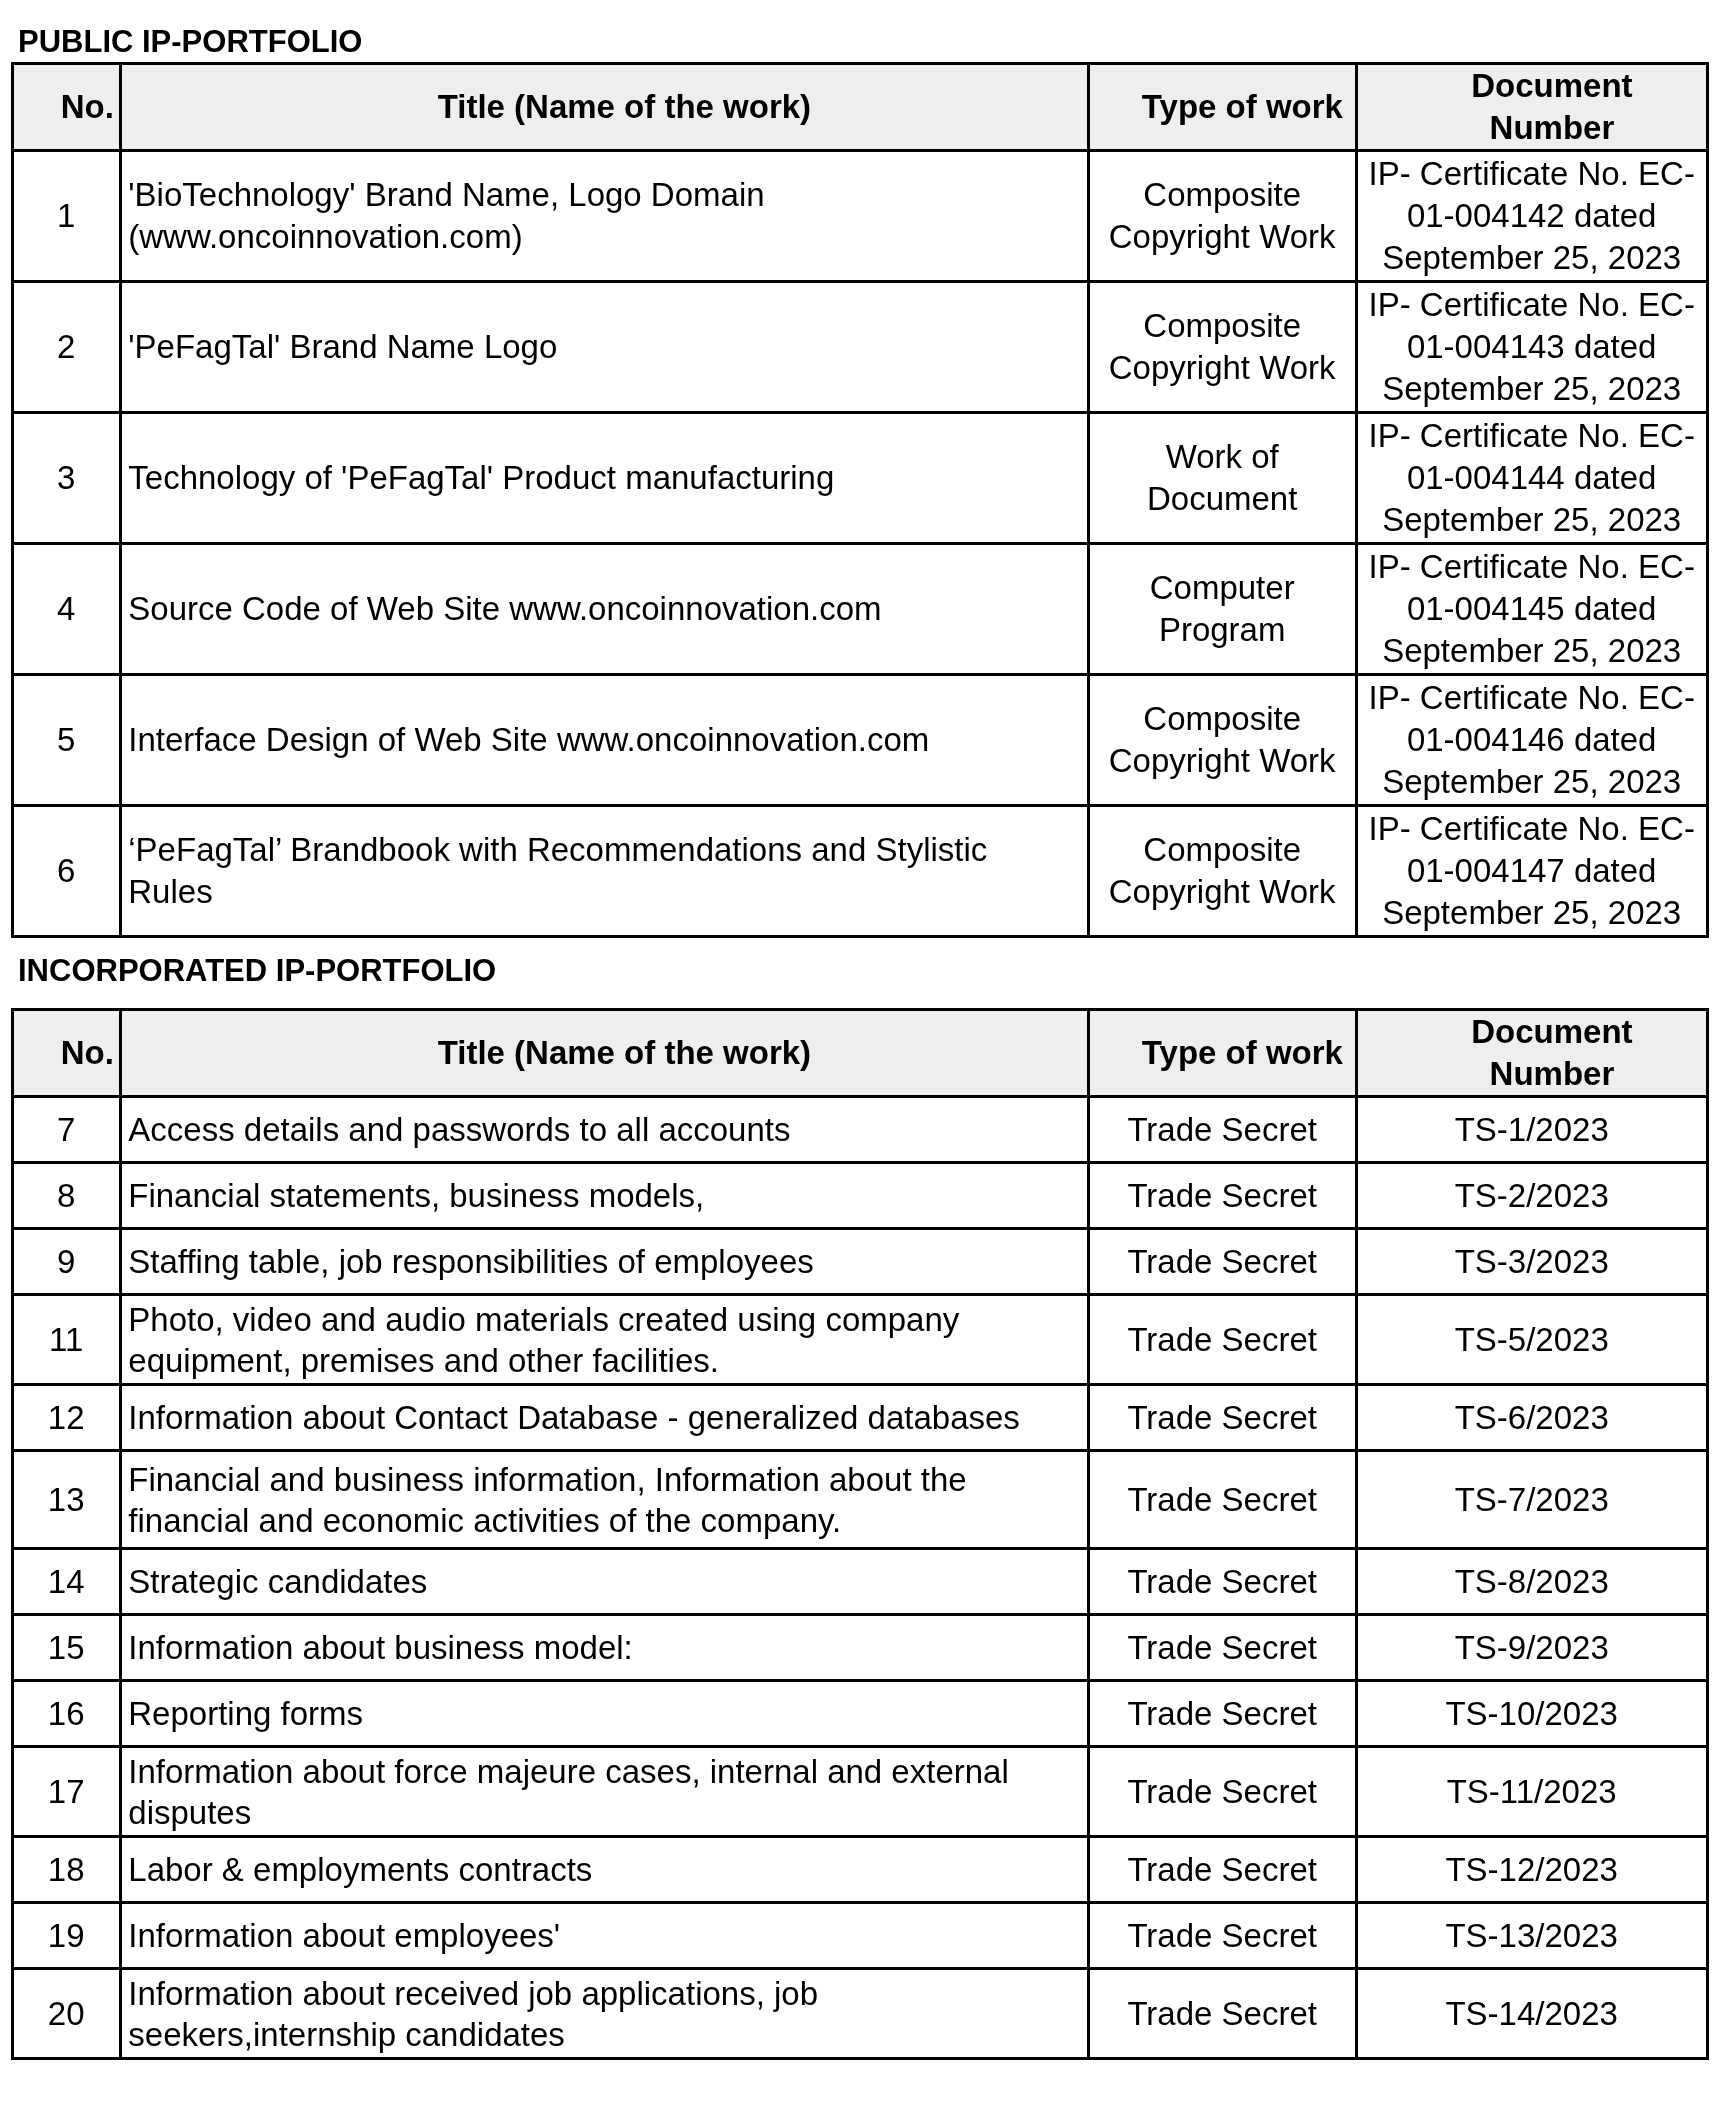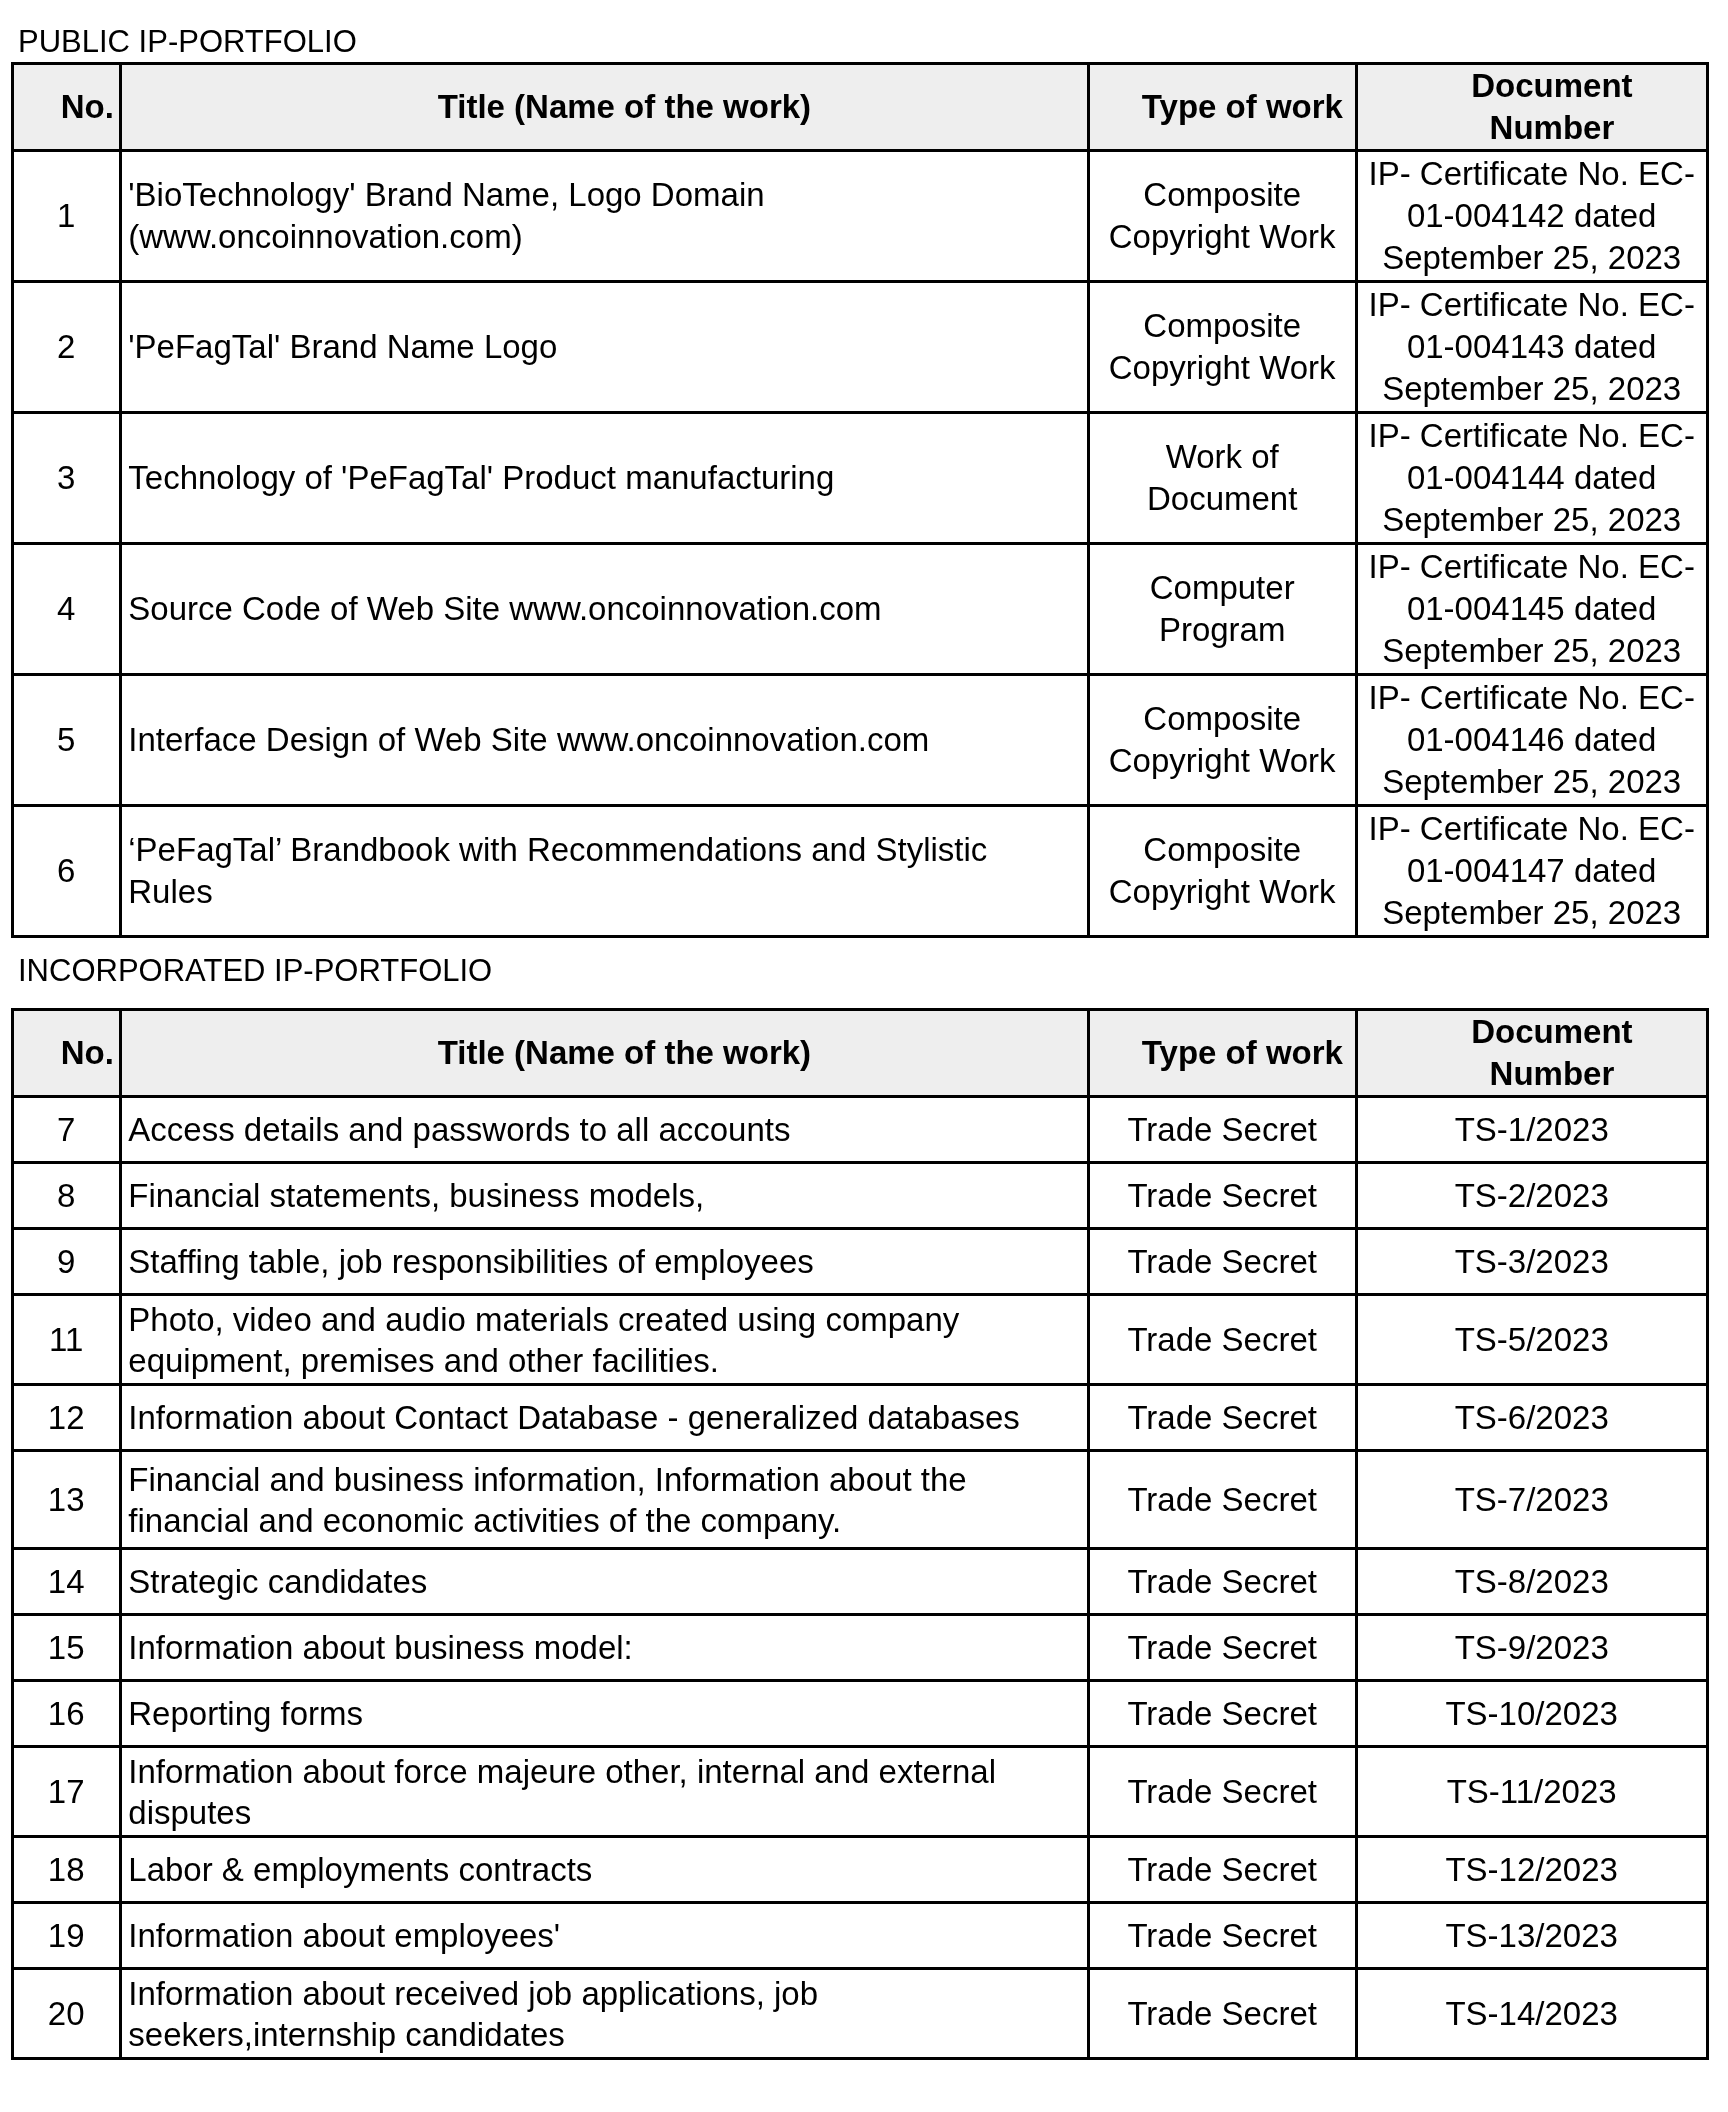--- a/index.html
+++ b/index.html
@@ -2,21 +2,21 @@
 <html style="font-size:13.2px"><head>
 <meta charset="utf-8">
 <style>
   html, body { margin: 0; padding: 0; background: #ffffff; }
   body {
     width: 1728px; height: 2113px; position: relative; overflow: hidden;
     font-family: "Liberation Sans", sans-serif; color: #000;
   }
   .section-title {
     position: absolute; left: 18px;
-    font-weight: normal; font-size: 31px; line-height: 33px; letter-spacing: 0px;
+    font-weight: bold; font-size: 31px; line-height: 33px; letter-spacing: 0px;
   }
   table.ip {
     position: absolute; left: 10.7px; width: 1695px;
     border-collapse: collapse; table-layout: fixed;
     border: 3.3px solid #000;
   }
   table.ip col.c-no { width: 108px; }
   table.ip col.c-title { width: 968px; }
   table.ip col.c-type { width: 268px; }
   table.ip col.c-doc { width: 351px; }
@@ -167,21 +167,21 @@
       <td class="doc">TS-9/2023</td>
     </tr>
     <tr>
       <td class="no">16</td>
       <td class="title">Reporting forms</td>
       <td class="type">Trade Secret</td>
       <td class="doc">TS-10/2023</td>
     </tr>
     <tr class="tall">
       <td class="no">17</td>
-      <td class="title">Information about force majeure other, internal and external disputes</td>
+      <td class="title">Information about force majeure cases, internal and external disputes</td>
       <td class="type">Trade Secret</td>
       <td class="doc">TS-11/2023</td>
     </tr>
     <tr>
       <td class="no">18</td>
       <td class="title">Labor &amp; employments contracts</td>
       <td class="type">Trade Secret</td>
       <td class="doc">TS-12/2023</td>
     </tr>
     <tr>

